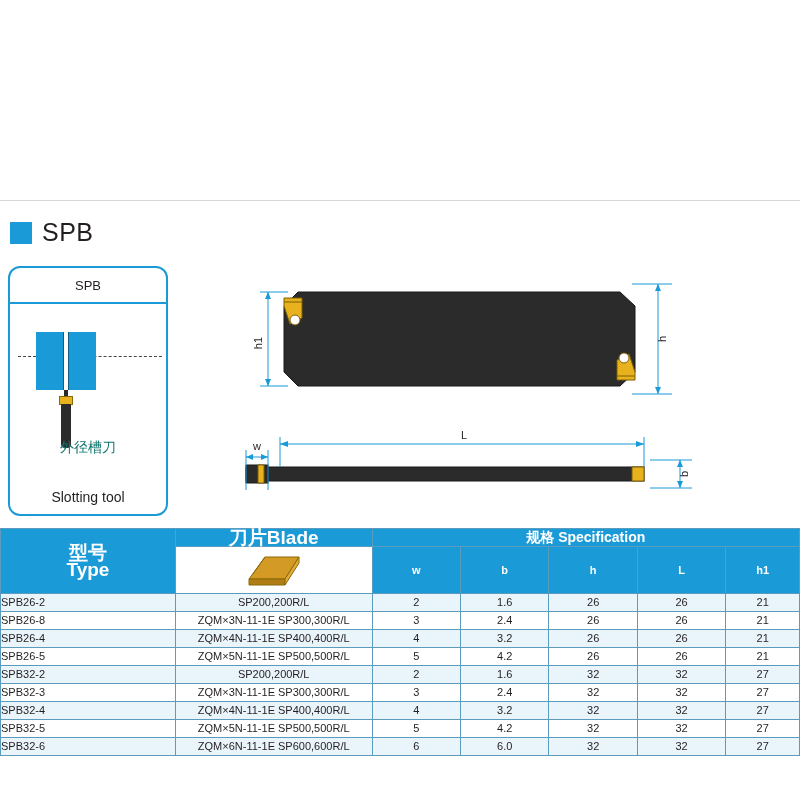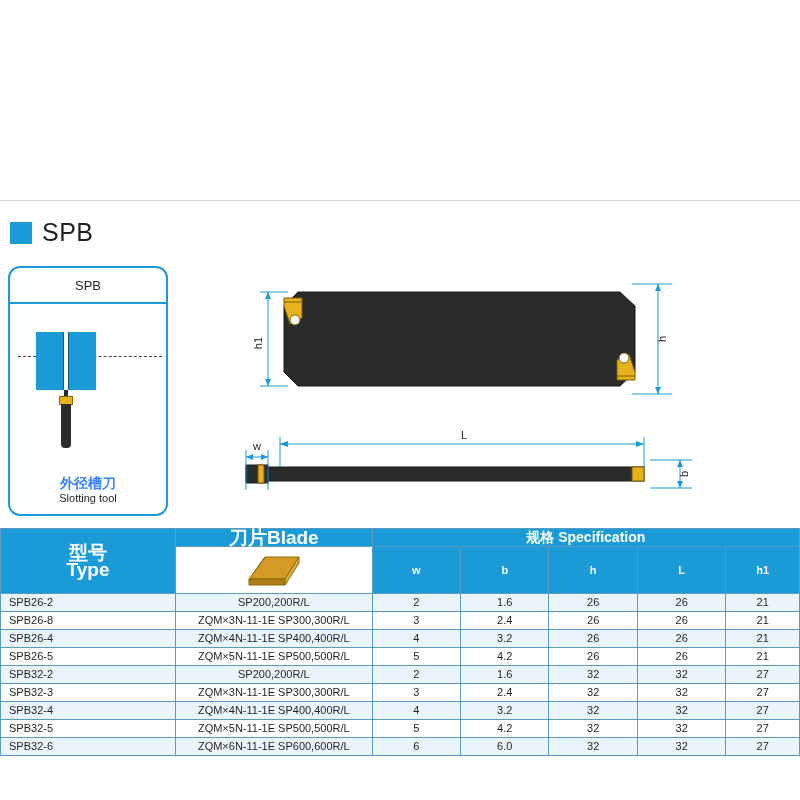--- a/index.html
+++ b/index.html
@@ -69,28 +69,28 @@
   }
   .card-foot {
     position: absolute;
     left: 0; bottom: 8px;
     width: 100%;
     text-align: center;
     line-height: 1.25;
   }
   .card-foot .cn {
     font-size: 14px;
-    color: #3b82f6;
+    color: #0f766e;
     display: block;
-    font-weight: bold;
   }
   .card-foot .en {
-    font-size: 11px;
+    font-size: 14px;
     color: #231f20;
     display: block;
+    margin-top: 32px;
   }
 
   
   .sch-dash-h {
     position: absolute;
     left: 8px; top: 52px;
     width: 144px;
     border-top: 1px dashed #444;
   }
   .sch-workpiece {
@@ -172,21 +172,20 @@
   .col-L  { width: 88px; }
   .col-h1 { width: 73px; }
   .tbl tbody td {
     background: #eaf4fb;
   }
   .tbl tbody tr:nth-child(even) td {
     background: #ffffff;
   }
   .tbl tbody td.type-cell {
     text-align: left;
-    padding-left: 8px;
   }
   .blade-img-wrap {
     height: 46px;
     display: flex;
     align-items: center;
     justify-content: center;
   }
 </style>
 </head>
 <body>

